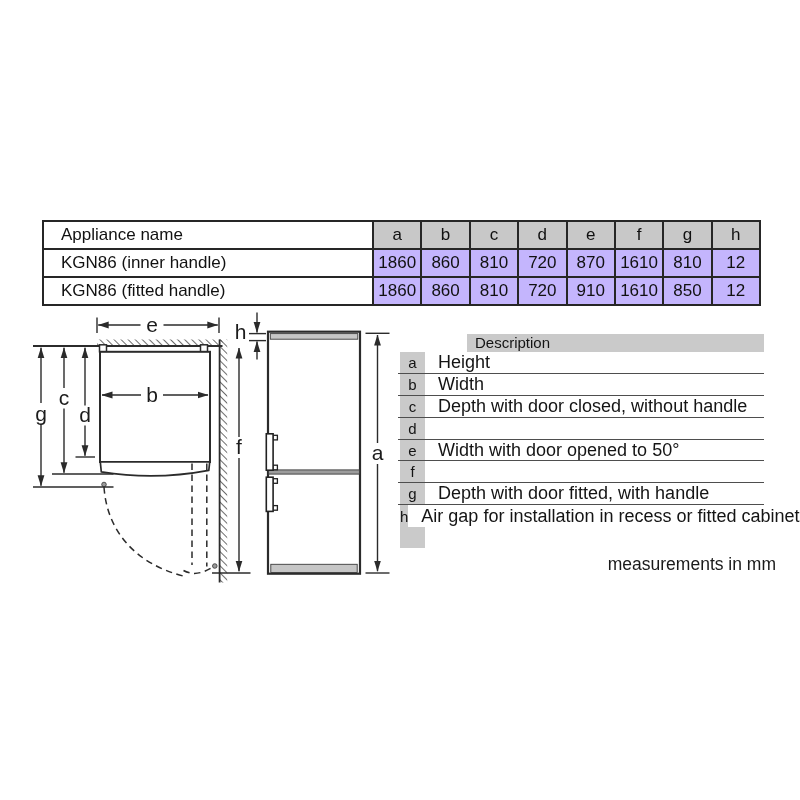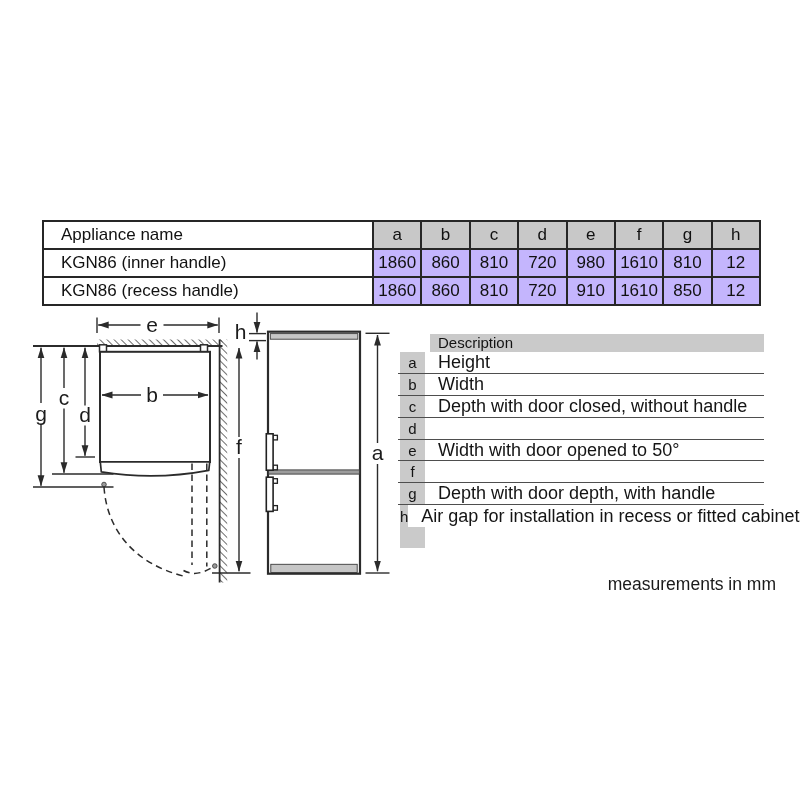--- a/index.html
+++ b/index.html
@@ -12,31 +12,31 @@
   table.spec td,table.spec th{border:2px solid #262626;padding:0;height:26px;
              text-align:center;font-weight:400;background:#fff;overflow:hidden;white-space:nowrap;}
   table.spec .namecol{width:311px;text-align:left;padding-left:17px;}
   table.spec th.dim{background:#c8c8c8;}
   table.spec td.val{background:#c4b5fd;}
 
   
   .legend{position:absolute;left:398px;top:334px;width:366px;font-size:15px;color:#141414;}
   .legend .hdr{display:flex;height:18px;align-items:center;}
   .legend .hdr .sp{width:32px;}
-  .legend .hdr .cell{flex:1;background:#cacaca;padding-left:8px;line-height:18px;height:18px;}
+  .legend .hdr .cell{flex:1;background:#cacaca;padding-left:8px;line-height:18px;height:18px;margin-left:37px;}
   .legend .row{display:flex;height:21.9px;align-items:stretch;box-sizing:border-box;}
   .legend .row.sep{border-bottom:1.5px solid #4e4e4e;}
   .legend .key{margin-left:2px;width:25px;background:#cacaca;text-align:center;
                display:flex;align-items:center;justify-content:center;}
   .legend .desc{flex:1;display:flex;align-items:center;padding-left:13px;
                 font-size:18px;white-space:nowrap;}
   .legend .stub{margin-left:2px;width:25px;height:21px;background:#cacaca;}
 
   
-  .caption{position:absolute;left:560px;top:574px;width:216px;text-align:right;
+  .caption{position:absolute;left:560px;top:554px;width:216px;text-align:right;
            font-size:17.5px;color:#1a1a1a;white-space:nowrap;}
 
   
   .diagram{position:absolute;left:0;top:300px;width:400px;height:300px;}
   .diagram text{font-family:"Liberation Sans", sans-serif;font-size:21px;fill:#1c1c1c;}
 </style>
 </head>
 <body>
 <div class="canvas">
 
@@ -52,27 +52,27 @@
       <th class="dim">f</th>
       <th class="dim">g</th>
       <th class="dim">h</th>
     </tr>
     <tr>
       <td class="namecol">KGN86 (inner handle)</td>
       <td class="val">1860</td>
       <td class="val">860</td>
       <td class="val">810</td>
       <td class="val">720</td>
-      <td class="val">980</td>
+      <td class="val">870</td>
       <td class="val">1610</td>
       <td class="val">810</td>
       <td class="val">12</td>
     </tr>
     <tr>
-      <td class="namecol">KGN86 (recess handle)</td>
+      <td class="namecol">KGN86 (fitted handle)</td>
       <td class="val">1860</td>
       <td class="val">860</td>
       <td class="val">810</td>
       <td class="val">720</td>
       <td class="val">910</td>
       <td class="val">1610</td>
       <td class="val">850</td>
       <td class="val">12</td>
     </tr>
   </tbody>
@@ -209,21 +209,21 @@
     </div>
     <div class="row sep">
       <div class="key">e</div>
       <div class="desc">Width with door opened to 50°</div>
     </div>
     <div class="row sep">
       <div class="key">f</div>
     </div>
     <div class="row sep">
       <div class="key">g</div>
-      <div class="desc">Depth with door depth, with handle</div>
+      <div class="desc">Depth with door fitted, with handle</div>
     </div>
     <div class="row">
       <div class="key">h</div>
       <div class="desc">Air gap for installation in recess or fitted cabinet</div>
     </div>
     <div class="stub"></div>
   </div>
 
   <div class="caption">measurements in mm</div>
 

